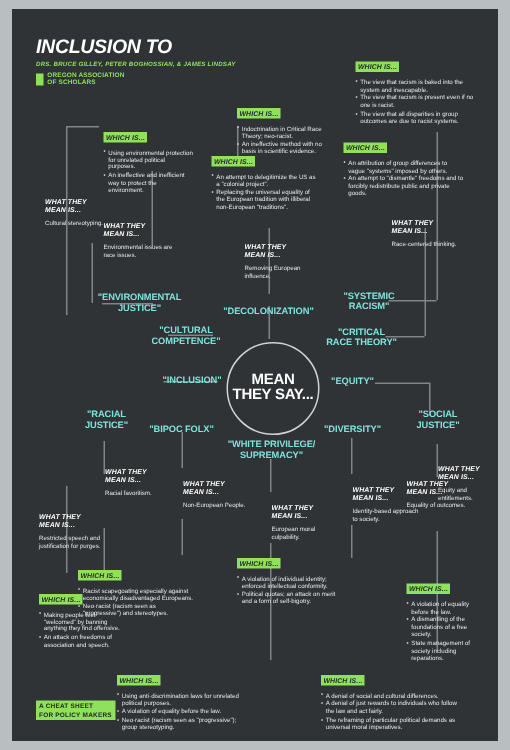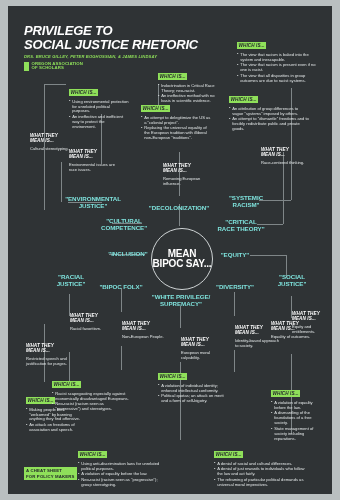--- a/index.html
+++ b/index.html
@@ -77,22 +77,21 @@
     font-weight:bold;font-size:4.3px;line-height:5px;
     padding:0.7px 2px;letter-spacing:0.15px;
   }
 </style>
 </head>
 <body>
 
 <div id="poster">
 
   <div id="header">
-    <div class="title-line">PRIVILEGE TO</div>
-    <div class="title-line">SOCIAL JUSTICE RHETORIC</div>
+    <div class="title-line">INCLUSION TO</div>
     <div class="byline">DRS. BRUCE GILLEY, PETER BOGHOSSIAN, &amp; JAMES LINDSAY</div>
     <div id="org">
       <div id="org-mark"></div>
       <div>
         <div id="org-name">OREGON ASSOCIATION</div>
         <div id="org-name">OF SCHOLARS</div>
       </div>
     </div>
   </div>
 
@@ -123,21 +122,21 @@
   <div class="ln lnv" style="left:172px;top:300px;height:22px;"></div>
   <div class="ln lnv" style="left:172px;top:356px;height:78px;"></div>
   <div class="ln lnv" style="left:226px;top:286px;height:24px;"></div>
   <div class="ln lnv" style="left:226px;top:344px;height:22px;"></div>
   <div class="ln lnv" style="left:283px;top:290px;height:22px;"></div>
   <div class="ln lnv" style="left:283px;top:348px;height:80px;"></div>
 
   <div id="center-circle">
     <div id="center-text">
       <span>MEAN</span><br>
-      <span>BIPOC SAY...</span>
+      <span>THEY SAY...</span>
     </div>
   </div>
 
   <div class="term" style="left:52px;top:190px;width:66px;">"ENVIRONMENTAL
 JUSTICE"</div>
   <div class="term" style="left:88px;top:212px;width:56px;">"CULTURAL
 COMPETENCE"</div>
   <div class="term" style="left:96px;top:245px;width:48px;">"INCLUSION"</div>
   <div class="term" style="left:129px;top:199px;width:84px;">"DECOLONIZATION"</div>
   <div class="term" style="left:212px;top:189px;width:52px;">"SYSTEMIC

